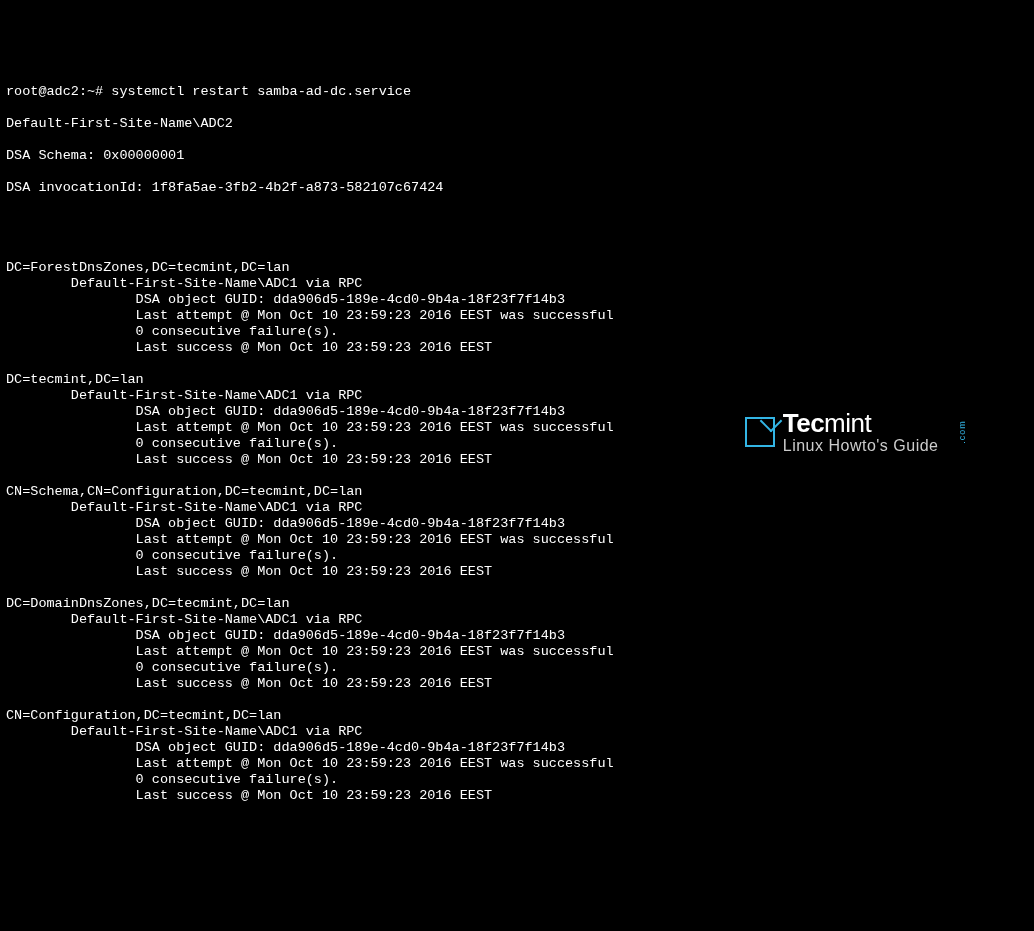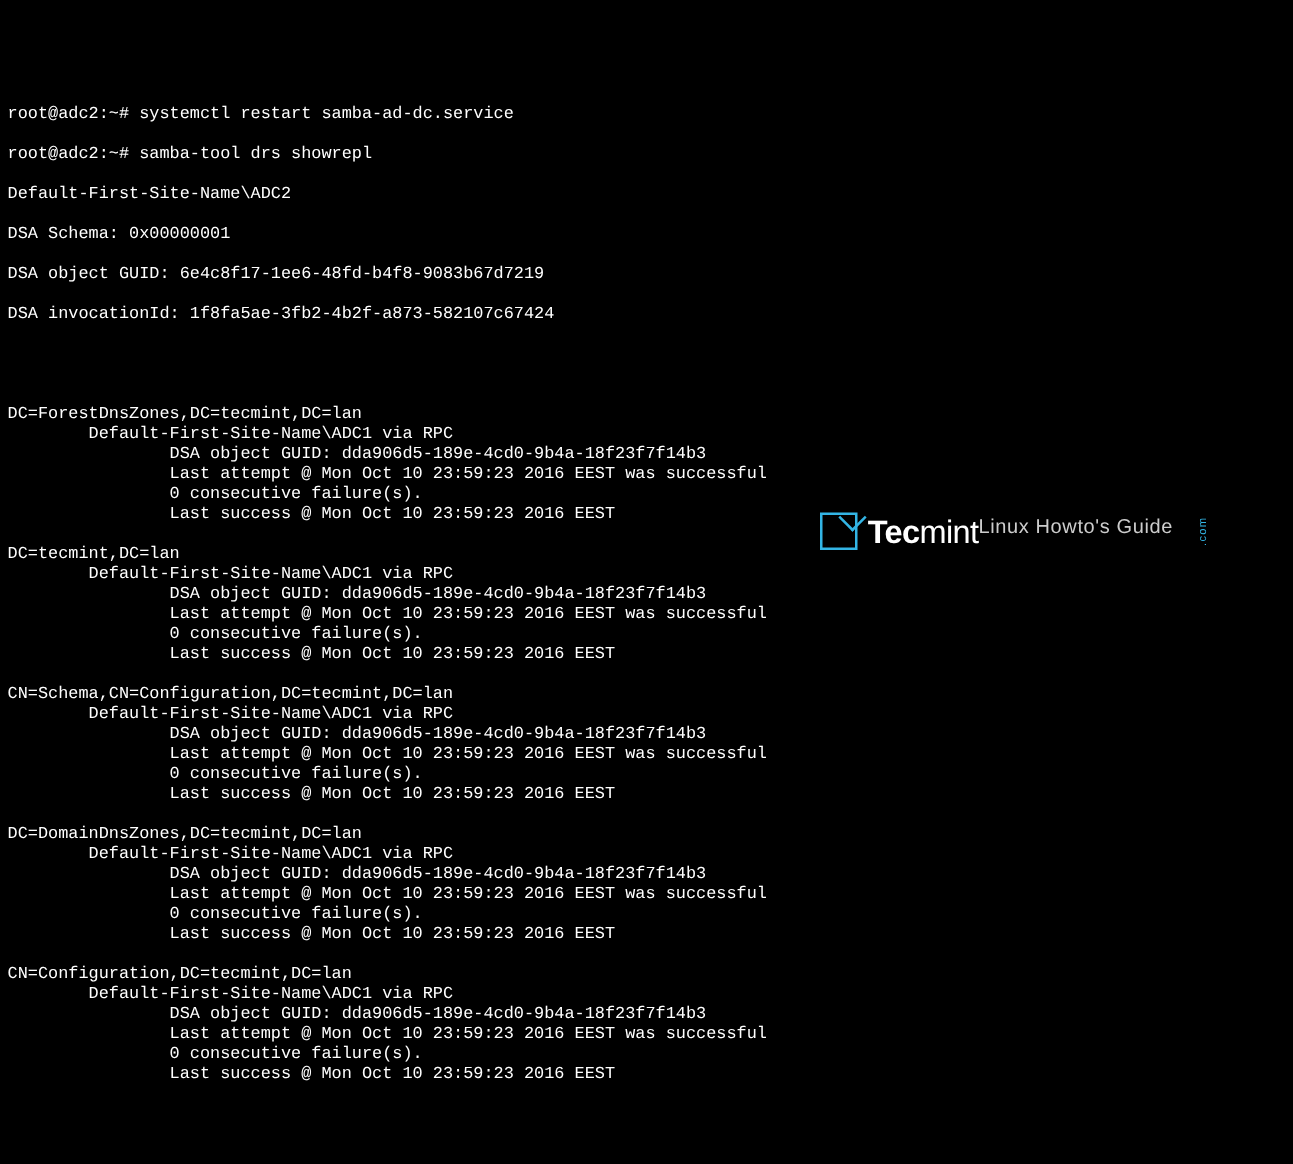--- a/index.html
+++ b/index.html
@@ -36,37 +36,35 @@
   }
   .wm-icon::before {
     content: "";
     position: absolute;
     top: -6px; right: -6px;
     width: 14px; height: 14px;
     border-left: 2px solid #33b5e5;
     border-bottom: 2px solid #33b5e5;
     transform: rotate(-45deg);
   }
-  .wm-text { display: flex; flex-direction: row; line-height: 1; }
+  .wm-text { display: flex; flex-direction: column; line-height: 1; }
   .wm-brand { font-family: Arial, sans-serif; font-weight: bold; font-size: 26px; color: #ffffff; letter-spacing: -0.5px;}
   .wm-brand .thin { font-weight: normal; }
   .wm-sub { font-family: Arial, sans-serif; font-size: 16px; color: #cccccc; margin-top: 2px; letter-spacing: 0.5px;}
   .wm-com { font-family: Arial, sans-serif; font-size: 9px; color: #33b5e5; transform: rotate(-90deg); margin-left: 4px; letter-spacing:1px;}
 </style>
 </head>
 <body>
 
 
 
 <div>
 <div class="line"><span>root@adc2:~# </span><span>systemctl restart samba-ad-dc.service</span></div>
-<div class="line"><span>root@adc2:~# </span><span>samba-tool drs showrepl</span></div>
 <div class="line">Default-First-Site-Name\ADC2</div>
 <div class="line">DSA Schema: 0x00000001</div>
-<div class="line">DSA object GUID: 6e4c8f17-1ee6-48fd-b4f8-9083b67d7219</div>
 <div class="line">DSA invocationId: 1f8fa5ae-3fb2-4b2f-a873-582107c67424</div>
 <div class="line"> </div>
 <div id="neighbors"><div class="line"> </div><div class="line">DC=ForestDnsZones,DC=tecmint,DC=lan</div><div class="line">        Default-First-Site-Name\ADC1 via RPC</div><div class="line">                DSA object GUID: dda906d5-189e-4cd0-9b4a-18f23f7f14b3</div><div class="line">                Last attempt @ Mon Oct 10 23:59:23 2016 EEST was successful</div><div class="line">                0 consecutive failure(s).</div><div class="line">                Last success @ Mon Oct 10 23:59:23 2016 EEST</div><div class="line"> </div><div class="line">DC=tecmint,DC=lan</div><div class="line">        Default-First-Site-Name\ADC1 via RPC</div><div class="line">                DSA object GUID: dda906d5-189e-4cd0-9b4a-18f23f7f14b3</div><div class="line">                Last attempt @ Mon Oct 10 23:59:23 2016 EEST was successful</div><div class="line">                0 consecutive failure(s).</div><div class="line">                Last success @ Mon Oct 10 23:59:23 2016 EEST</div><div class="line"> </div><div class="line">CN=Schema,CN=Configuration,DC=tecmint,DC=lan</div><div class="line">        Default-First-Site-Name\ADC1 via RPC</div><div class="line">                DSA object GUID: dda906d5-189e-4cd0-9b4a-18f23f7f14b3</div><div class="line">                Last attempt @ Mon Oct 10 23:59:23 2016 EEST was successful</div><div class="line">                0 consecutive failure(s).</div><div class="line">                Last success @ Mon Oct 10 23:59:23 2016 EEST</div><div class="line"> </div><div class="line">DC=DomainDnsZones,DC=tecmint,DC=lan</div><div class="line">        Default-First-Site-Name\ADC1 via RPC</div><div class="line">                DSA object GUID: dda906d5-189e-4cd0-9b4a-18f23f7f14b3</div><div class="line">                Last attempt @ Mon Oct 10 23:59:23 2016 EEST was successful</div><div class="line">                0 consecutive failure(s).</div><div class="line">                Last success @ Mon Oct 10 23:59:23 2016 EEST</div><div class="line"> </div><div class="line">CN=Configuration,DC=tecmint,DC=lan</div><div class="line">        Default-First-Site-Name\ADC1 via RPC</div><div class="line">                DSA object GUID: dda906d5-189e-4cd0-9b4a-18f23f7f14b3</div><div class="line">                Last attempt @ Mon Oct 10 23:59:23 2016 EEST was successful</div><div class="line">                0 consecutive failure(s).</div><div class="line">                Last success @ Mon Oct 10 23:59:23 2016 EEST</div></div>
 <div class="line"> </div>
 
 
 
 
 
 

